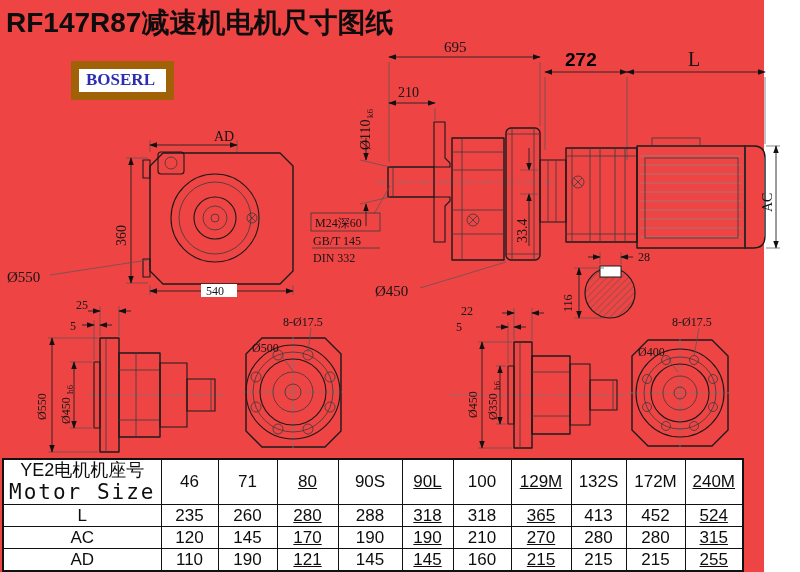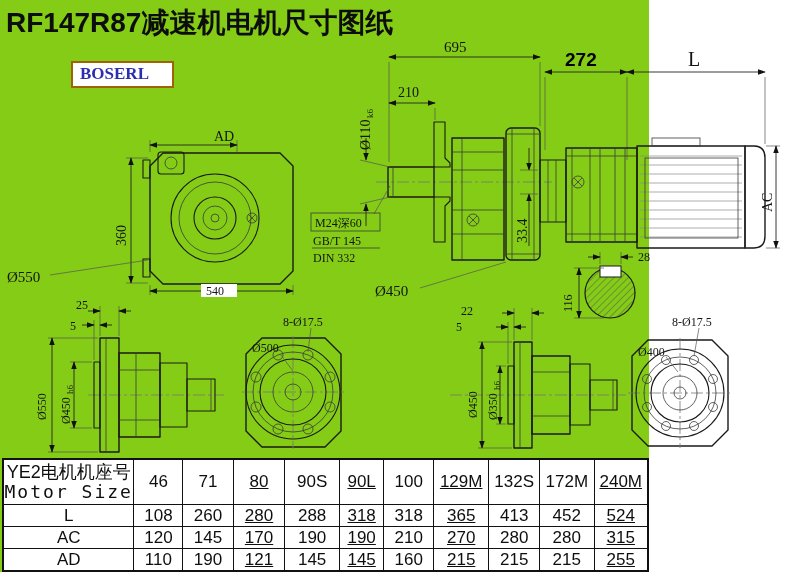--- a/index.html
+++ b/index.html
@@ -1,19 +1,19 @@
 <!DOCTYPE html>
 <html><head>
 <meta charset="utf-8">
 <style>
   html,body{margin:0;padding:0;background:#fff;width:800px;height:572px;overflow:hidden;}
-  #stage{position:relative;width:649px;height:572px;background:#84cc16;font-family:"Liberation Sans",sans-serif;}
+  #stage{position:relative;width:764px;height:572px;background:#ef4444;font-family:"Liberation Sans",sans-serif;}
   #title{position:absolute;left:6px;top:4px;font-size:28px;font-weight:bold;color:#0d0d0d;letter-spacing:0px;white-space:nowrap;}
-  #logo{position:absolute;left:71px;top:61px;border:2px solid #a16207;color:#2d2db0;
-        font-family:"Liberation Serif",serif;font-weight:bold;font-size:17px;padding:1px 23px 2px 7px;background:#fff;}
+  #logo{position:absolute;left:71px;top:61px;border:8px solid #a16207;color:#2d2db0;
+        font-family:"Liberation Serif",serif;font-weight:bold;font-size:17px;padding:1px 11px 2px 7px;background:#fff;}
   svg{position:absolute;left:0;top:0;}
   svg text{fill:#141414;font-family:"Liberation Serif",serif;}
   .ol{fill:none;stroke:#1a1a1a;stroke-width:1.4;stroke-linejoin:round;}
   .ol2{fill:none;stroke:#1a1a1a;stroke-width:1.1;stroke-linejoin:round;}
   .tl{fill:none;stroke:#3a3a3a;stroke-width:0.8;}
   .fin{stroke:#8a8a8a;stroke-width:0.7;}
   .dl{stroke:#222;stroke-width:0.9;fill:none;}
   .el{stroke:#555;stroke-width:0.7;fill:none;}
   .cl{stroke:#777;stroke-width:0.8;fill:none;stroke-dasharray:12 3 3 3;}
   .dim{font-size:14px;}
@@ -22,21 +22,21 @@
   .boldDim{font-family:"Liberation Sans",sans-serif;font-weight:bold;font-size:19px;fill:#000;}
   .sub{font-size:9px;}
   
   #spec-table{position:absolute;left:2px;top:458px;border-collapse:collapse;table-layout:fixed;background:#fff;}
   #spec-table td{border:1px solid #111;text-align:center;vertical-align:middle;padding:0;
                  font-size:17px;color:#0e0e0e;font-family:"Liberation Sans",sans-serif;}
   #spec-table{border:2px solid #111;}
   #spec-table tr.hdr td{height:44px;}
   #spec-table tr.datarow td{height:21px;}
   .hdr-cn{font-size:18px;line-height:1.15;}
-  .hdr-en{font-family:"DejaVu Sans Mono",monospace;font-size:18px;letter-spacing:2px;line-height:1.1;}
+  .hdr-en{font-family:"DejaVu Sans Mono",monospace;font-size:21px;letter-spacing:2px;line-height:1.1;}
   td.thick{border-left-width:2px;text-decoration:underline;}
 </style>
 </head>
 <body>
 
 <div id="stage">
 
   <div id="title">RF147R87减速机电机尺寸图纸</div>
   <div id="logo">BOSERL</div>
 
@@ -362,21 +362,21 @@
       <td>90S</td>
       <td class="thick">90L</td>
       <td>100</td>
       <td class="thick">129M</td>
       <td>132S</td>
       <td>172M</td>
       <td class="thick">240M</td>
     </tr>
     <tr class="datarow">
       <td>L</td>
-      <td>108</td>
+      <td>235</td>
       <td>260</td>
       <td class="thick">280</td>
       <td>288</td>
       <td class="thick">318</td>
       <td>318</td>
       <td class="thick">365</td>
       <td>413</td>
       <td>452</td>
       <td class="thick">524</td>
     </tr>

